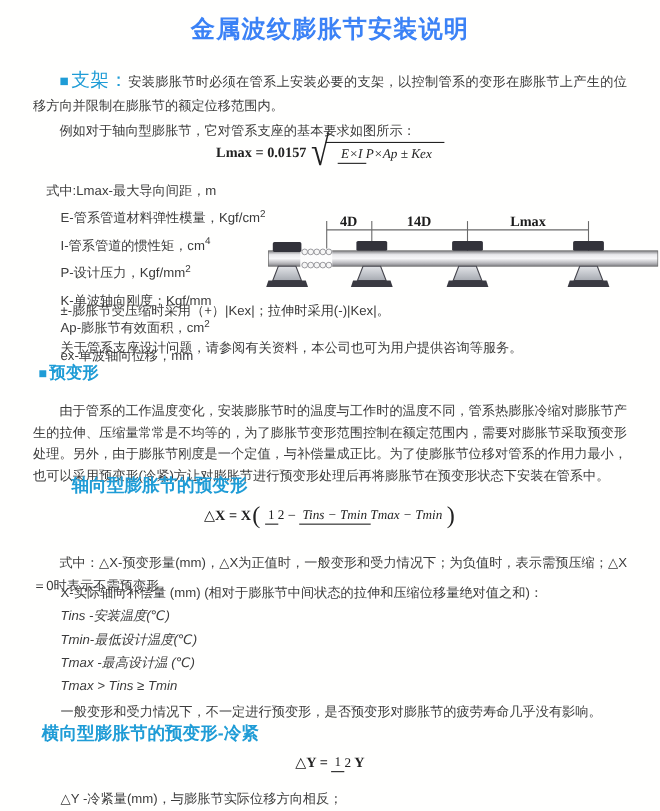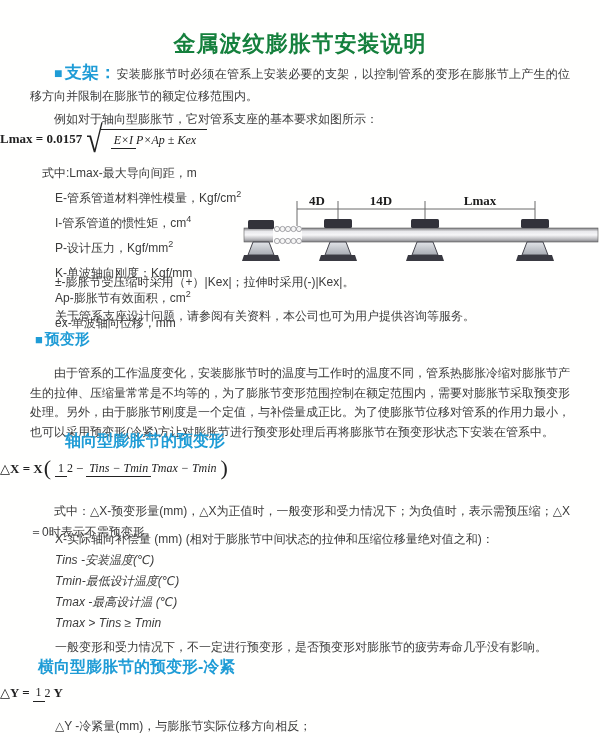--- a/index.html
+++ b/index.html
@@ -1,31 +1,31 @@
 <!DOCTYPE html>
 <html><head>
 <meta charset="utf-8">
 <style>
   html,body{margin:0;padding:0;background:#ffffff;}
   .page{position:relative;width:600px;height:737px;background:#fffffe;overflow:hidden;
         color:#3b3b3b;font-family:"Liberation Sans","DejaVu Sans",sans-serif;}
   .abs{position:absolute;}
-  .title{top:29px;left:0;width:100%;text-align:center;font-size:22px;font-weight:700;
-         color:#15803d;letter-spacing:1px;}
+  .title{top:12px;left:0;width:100%;text-align:center;font-size:22px;font-weight:700;
+         color:#3b82f6;letter-spacing:1px;}
   .marker{font-size:14px;color:#1f9cd6;margin-right:2px;}
-  .sec-head{font-size:17px;font-weight:700;color:#1f9cd6;}
+  .sec-head{font-size:17px;font-weight:400;color:#1f9cd6;}
   .body-par{left:30px;width:540px;font-size:12px;line-height:22px;text-align:justify;
             text-justify:inter-ideograph;}
   .indent{text-indent:2em;}
   .deflist{left:42px;top:159px;width:300px;font-size:12px;line-height:21px;}
   .deflist .ind{margin-left:13px;}
   sup{font-size:9px;}
   .notes{left:55px;width:520px;font-size:12px;line-height:21px;}
   
-  .formula{left:0;width:100%;display:flex;align-items:center;
+  .formula{left:0;width:100%;display:flex;justify-content:center;align-items:center;
            font-family:"Liberation Serif","DejaVu Serif",serif;color:#222;font-size:13px;}
   .f-bold{font-weight:700;}
   .frac{display:inline-flex;flex-direction:row;align-items:center;font-size:12px;
         line-height:1.3;margin:0 3px;vertical-align:middle;}
   .frac .num{border-bottom:1px solid #222;padding:0 3px;}
   .ital{font-style:italic;}
   .sqrt-sign{font-size:30px;font-weight:400;transform:scaleY(1.25);margin:0 -3px 0 4px;}
   .sqrt-body{border-top:1.6px solid #222;padding:2px 8px 0 8px;}
   .paren{font-size:22px;font-weight:400;margin:0 1px;position:relative;top:-1px;}
   .sub-head{font-size:16px;font-weight:700;color:#1f9cd6;}

